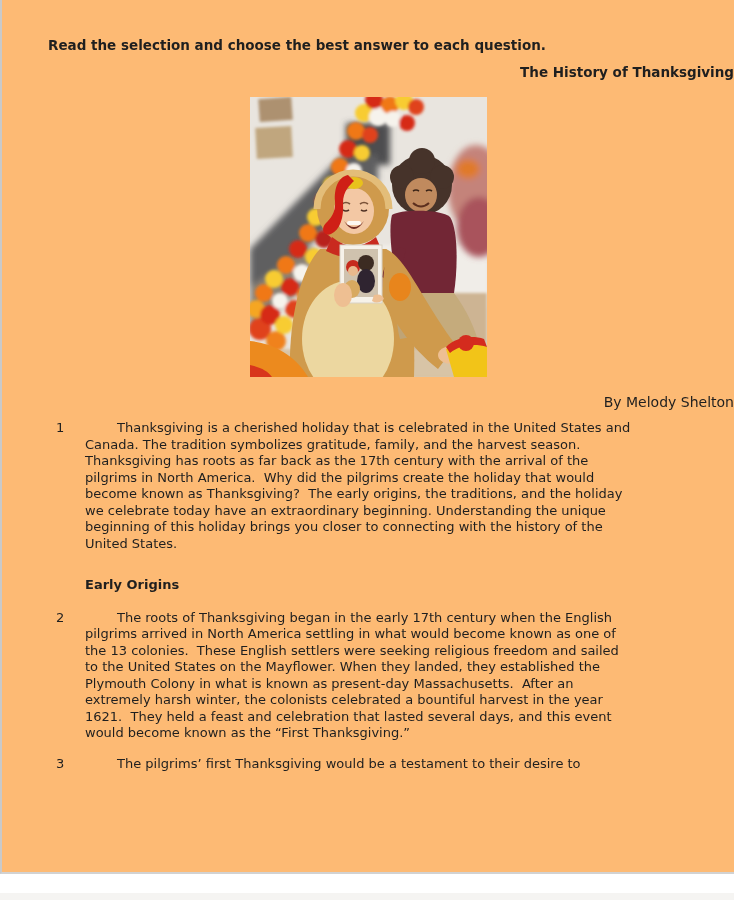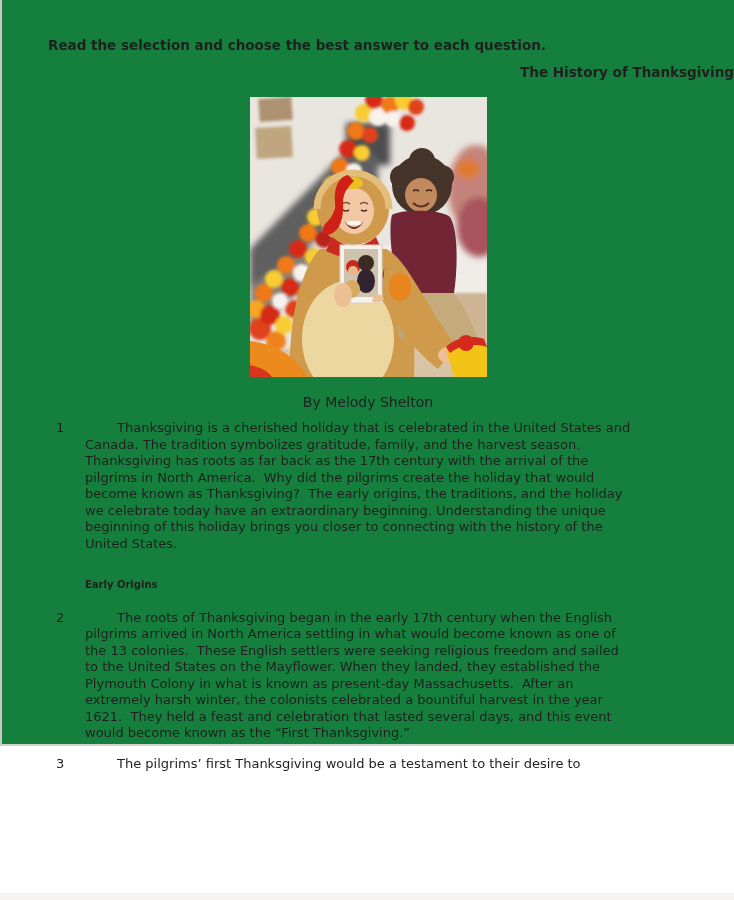--- a/index.html
+++ b/index.html
@@ -6,22 +6,22 @@
   html, body {
     width: 734px; height: 900px;
     background: #ffffff;
     font-family: "DejaVu Sans", "Liberation Sans", sans-serif;
     color: #1f1f1f;
     overflow: hidden;
   }
   .page {
     position: absolute;
     top: 0; left: 0;
-    width: 734px; height: 746px;
-    background: #15803d;
+    width: 734px; height: 874px;
+    background: #fdba74;
     border-left: 2px solid #c9c9c9;
     border-bottom: 2px solid #d2d2d2;
   }
   .footer-strip {
     position: absolute;
     top: 893px; left: 0;
     width: 734px; height: 7px;
     background: #f5f4f2;
   }
   .instruction {
@@ -38,21 +38,21 @@
     line-height: 17px;
   }
   .photo-fig {
     margin-top: 16px;
     text-align: center;
     line-height: 0;
   }
   .photo-fig svg { display: inline-block; }
   .byline {
     margin-top: 17px;
-    text-align: center;
+    text-align: right;
     font-size: 14px;
     line-height: 17px;
   }
   .para {
     position: relative;
     margin-left: 83px;
     margin-right: 40px;
     font-size: 13px;
     line-height: 16.5px;
   }
@@ -64,21 +64,21 @@
   }
   .para .para-text {
     white-space: pre-wrap;
     text-indent: 32px;
   }
   .p1 { margin-top: 9px; }
   .p2 { margin-top: 16px; }
   .p3 { margin-top: 14px; }
   .sub-heading {
     margin-left: 83px;
-    font-size: 10px;
+    font-size: 13px;
     font-weight: bold;
     line-height: 16.5px;
   }
   .h1 { margin-top: 25px; }
   .h2 { margin-top: 23px; }
 </style>
 </head>
 <body>
 
 <div class="page">

